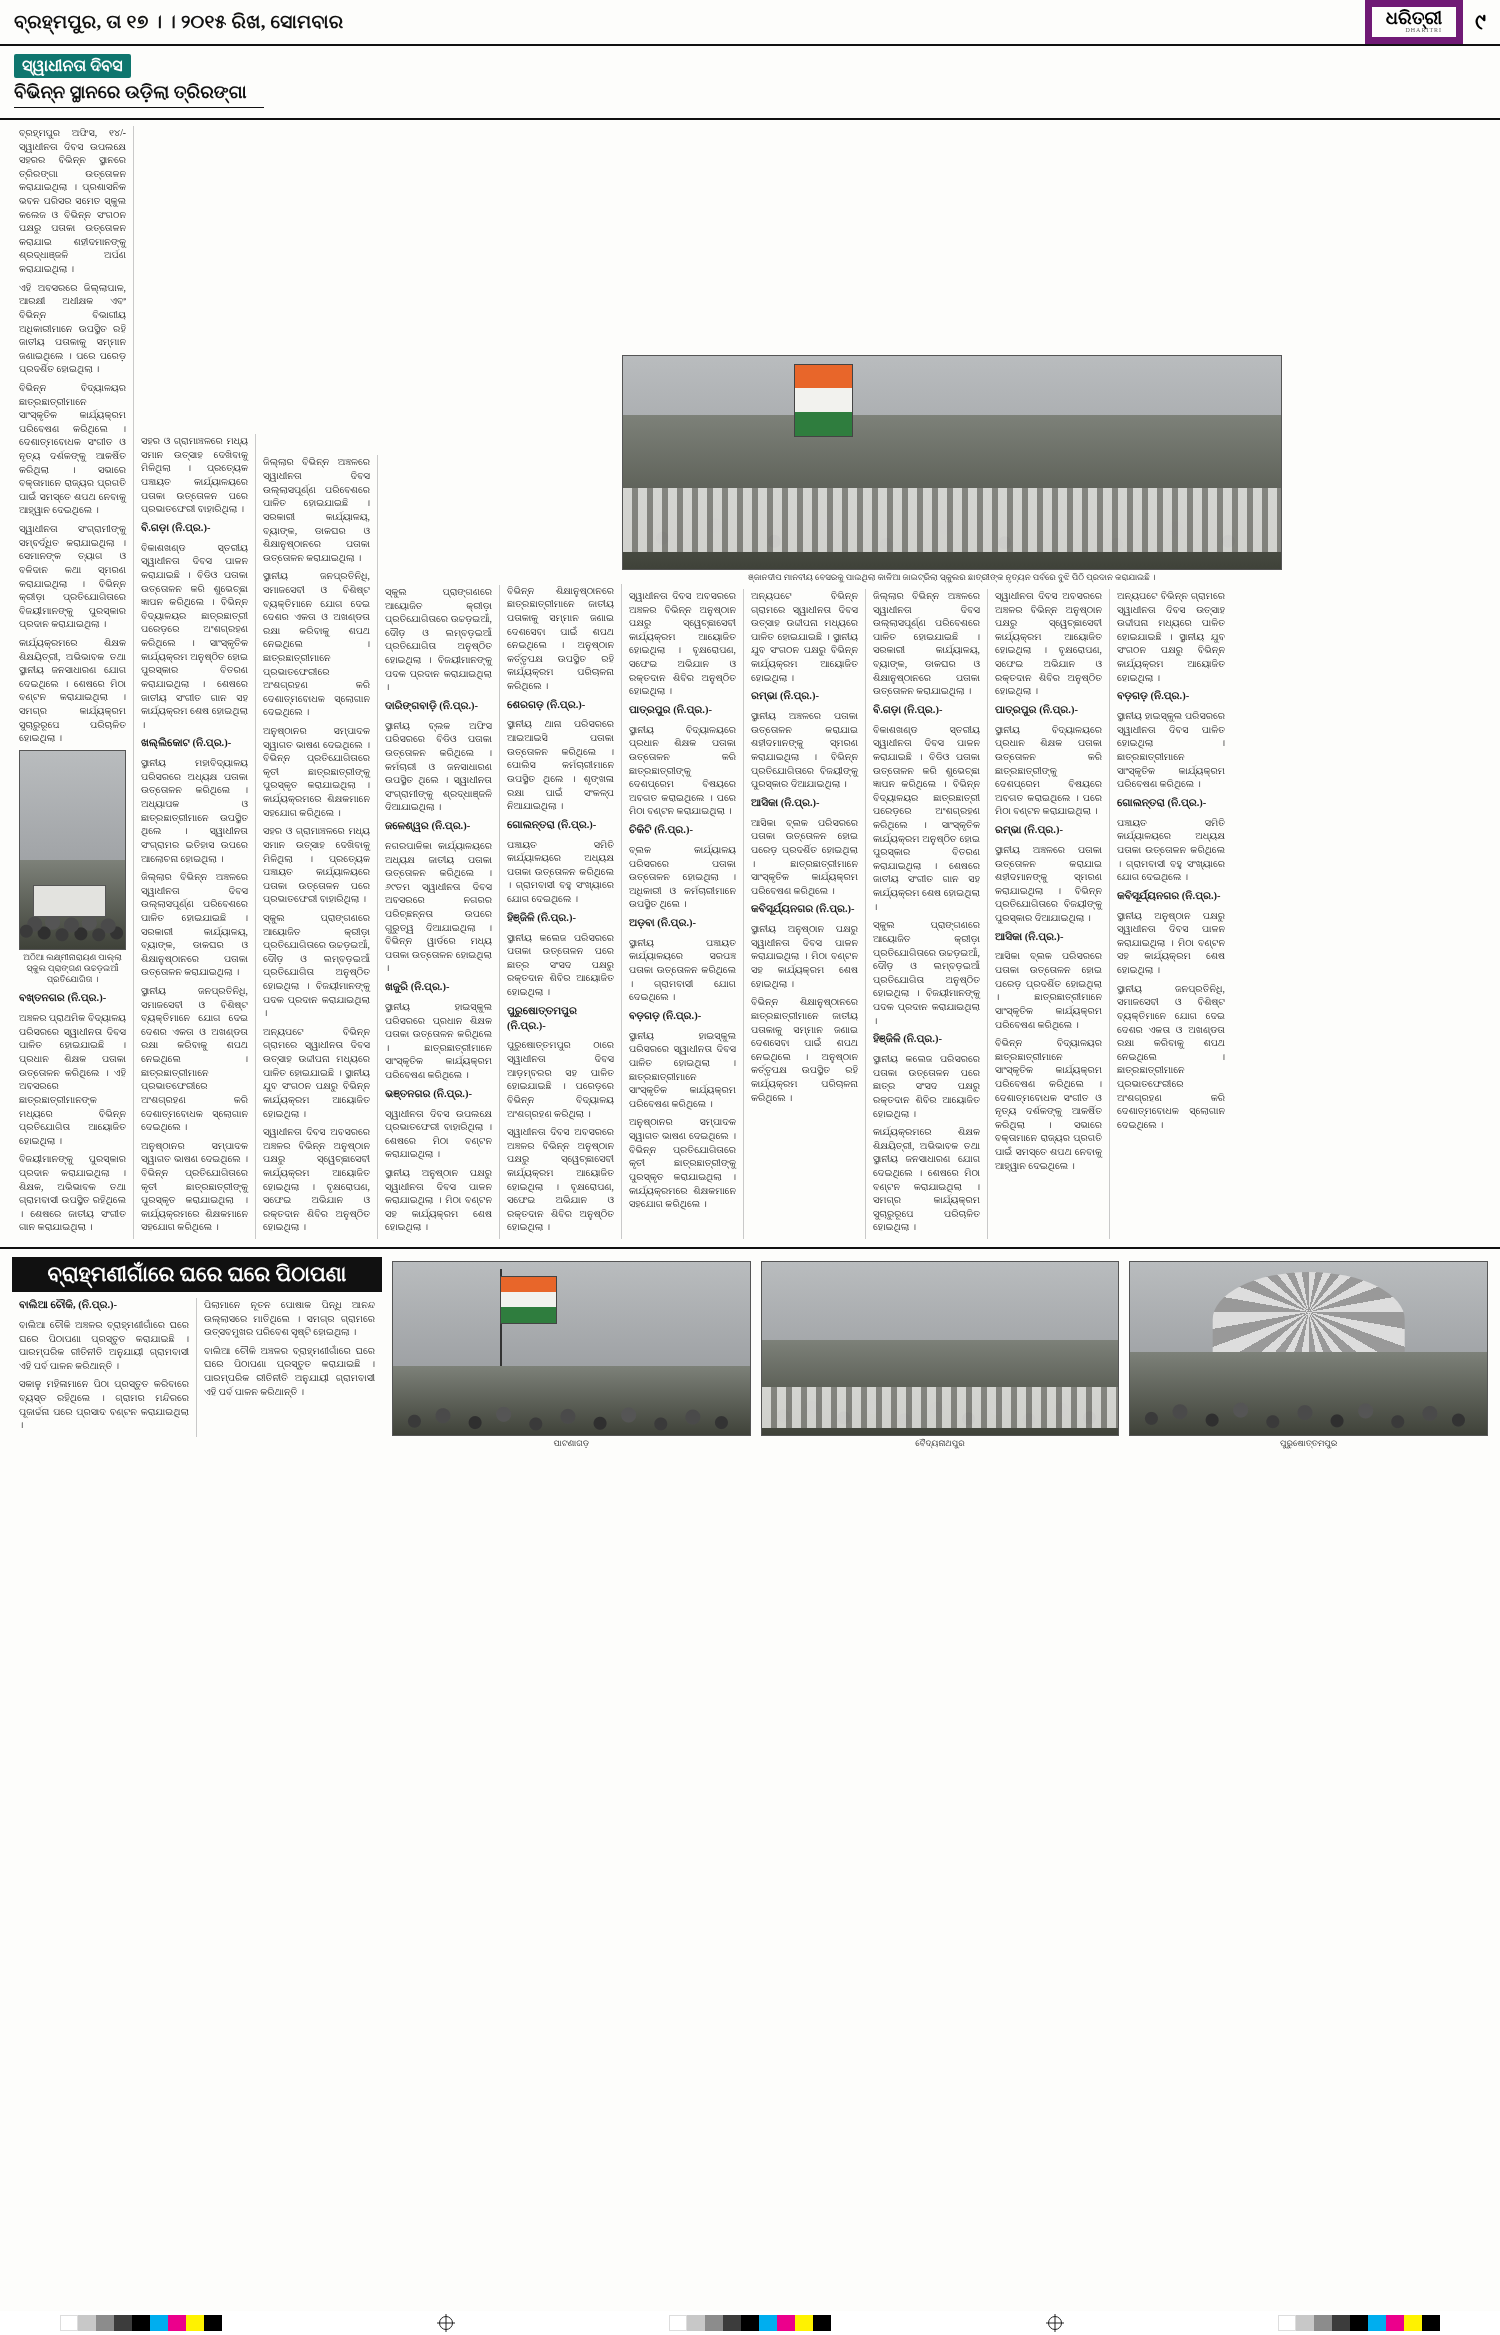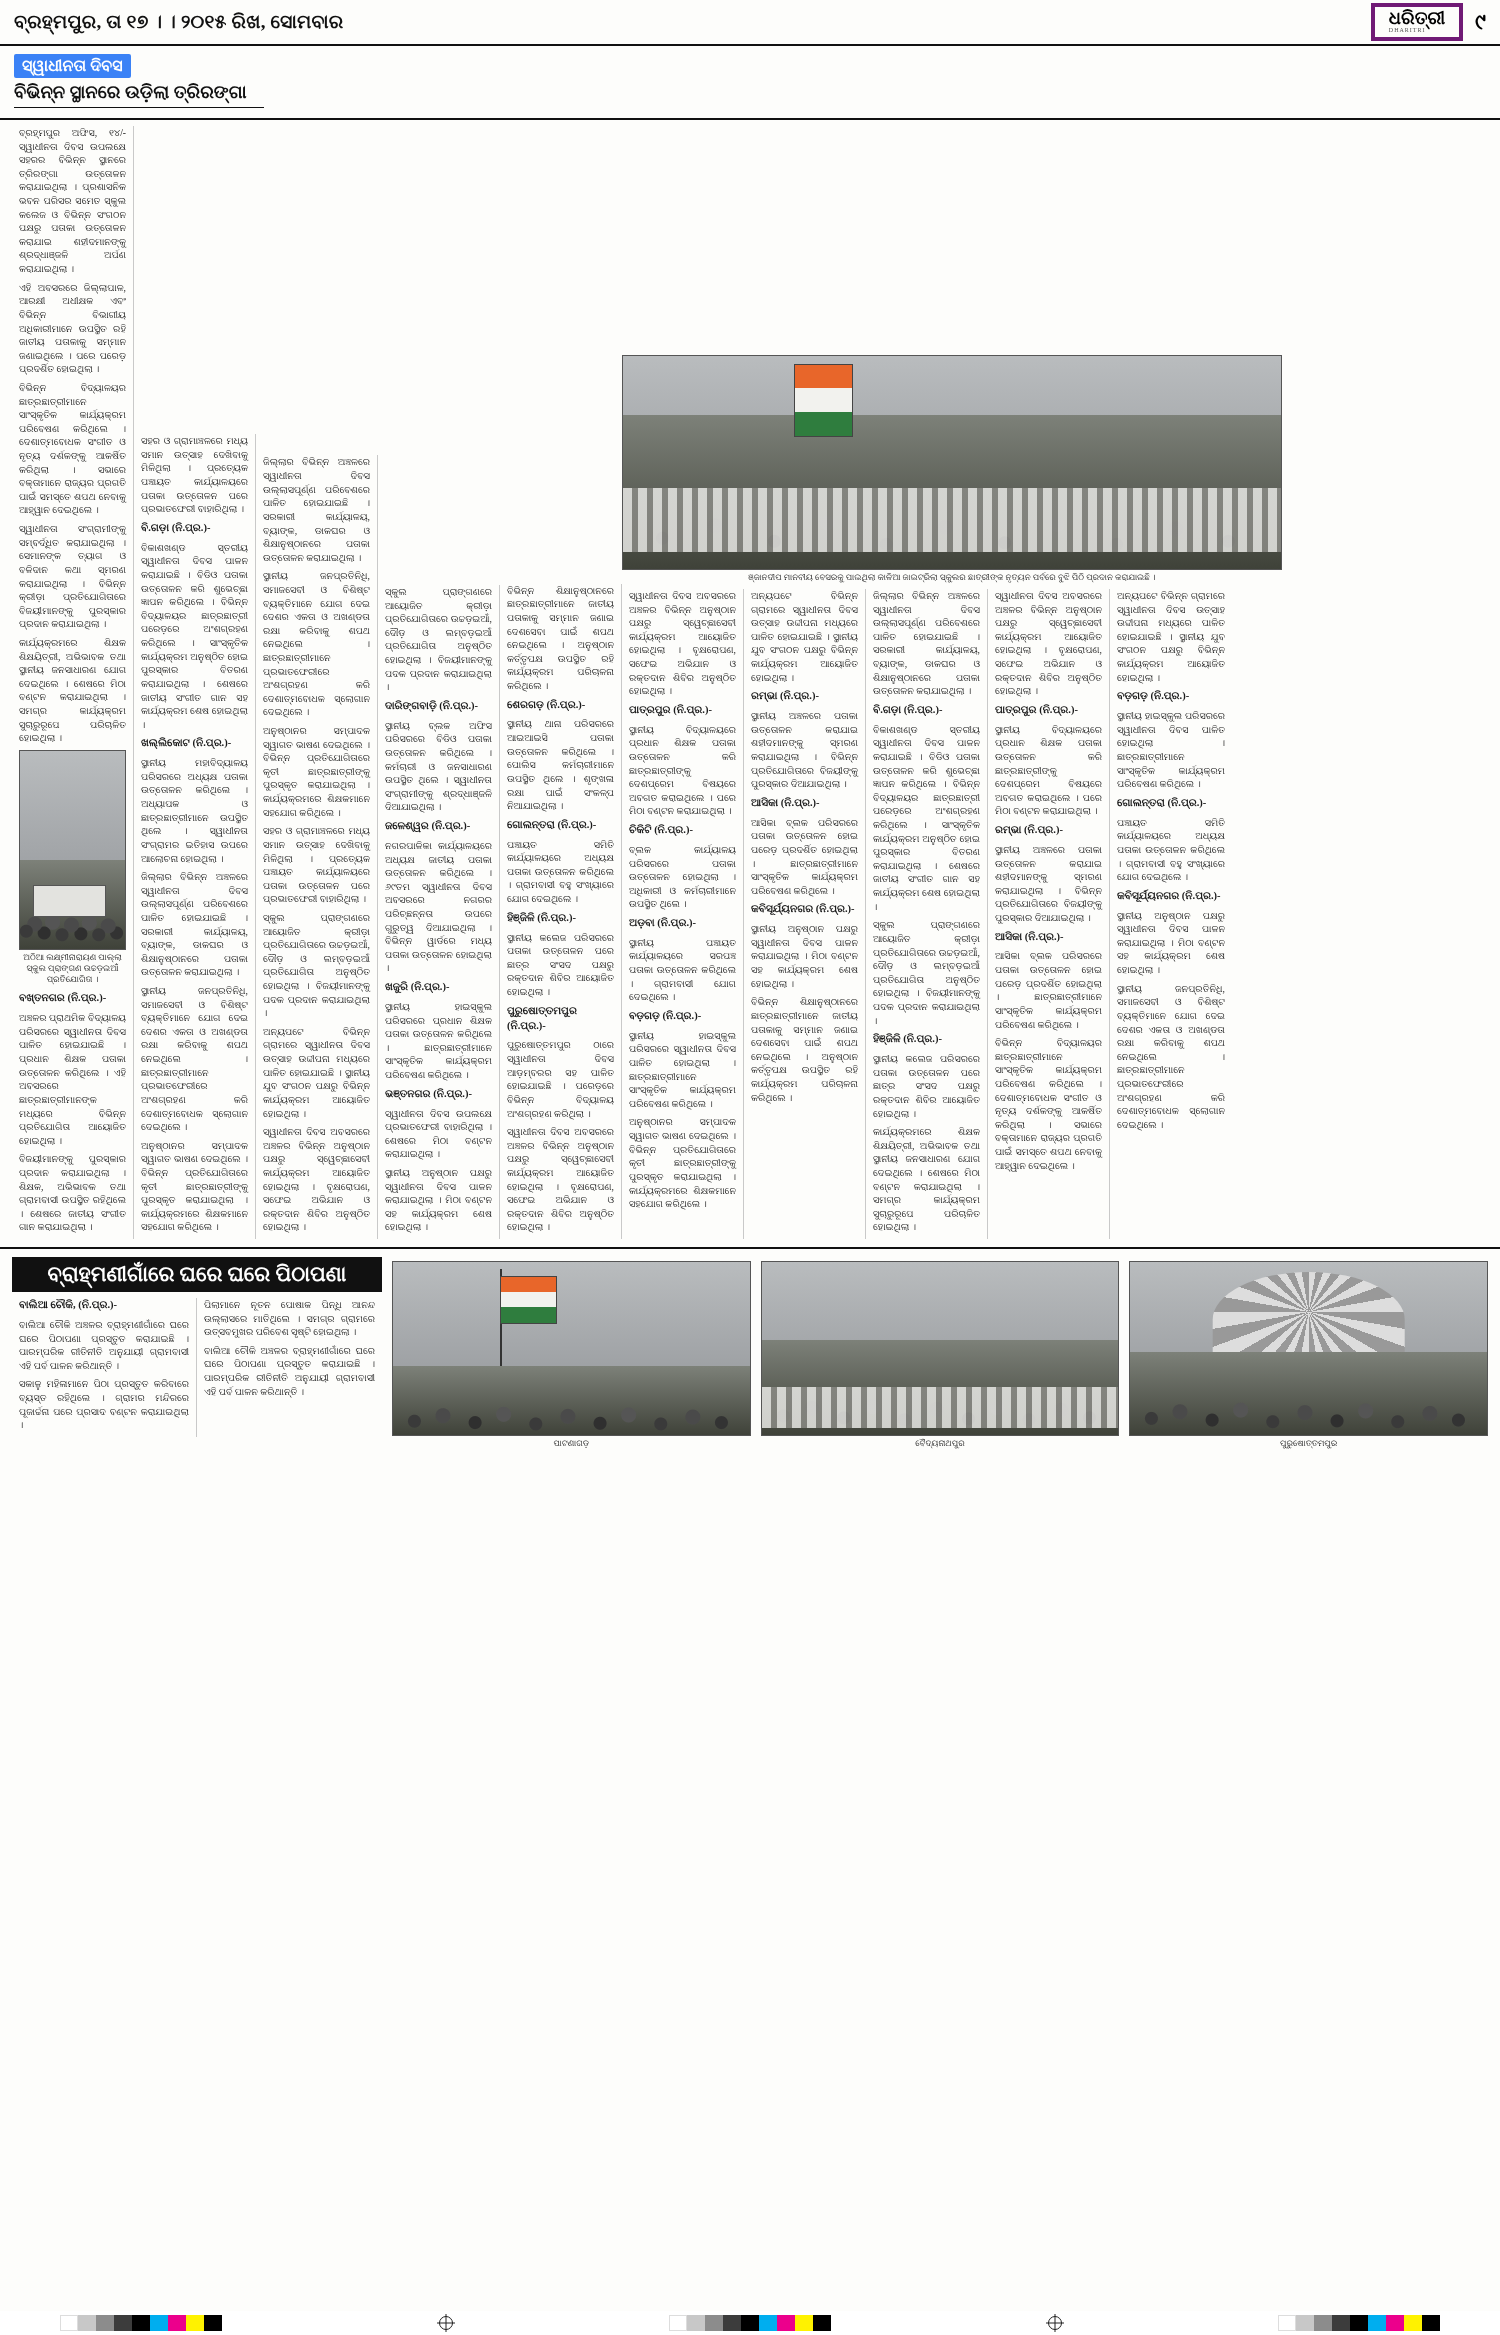--- a/index.html
+++ b/index.html
@@ -32,23 +32,23 @@
     letter-spacing: .2px;
     color: #111;
     text-align: right;
   }
   .masthead-right {
     display: flex;
     align-items: center;
     gap: 12px;
   }
   .logo-box {
-    border: 4px solid #701a75;
+    border: 7px solid #701a75;
     padding: 2px 14px 4px;
-    text-align: left;
+    text-align: right;
     line-height: 1;
   }
   .logo-box .logo-main { font-size: 18px; font-weight: bold; }
   .logo-box .logo-sub { font-size: 6px; letter-spacing: 1px; color: #555; }
   .page-number { font-size: 22px; font-weight: bold; }
 
   
   .headline-band {
     display: flex;
     align-items: stretch;
@@ -58,21 +58,21 @@
   }
   .kicker-box {
     width: 250px;
     flex: 0 0 250px;
     display: flex;
     flex-direction: column;
     gap: 4px;
     padding-top: 2px;
   }
   .kicker-top {
-    background: #3b82f6;
+    background: #0f766e;
     color: #fff;
     font-size: 16px;
     font-weight: bold;
     padding: 3px 8px;
     display: inline-block;
     width: max-content;
     border-radius: 2px;
   }
   .kicker-sub {
     font-size: 18px;

